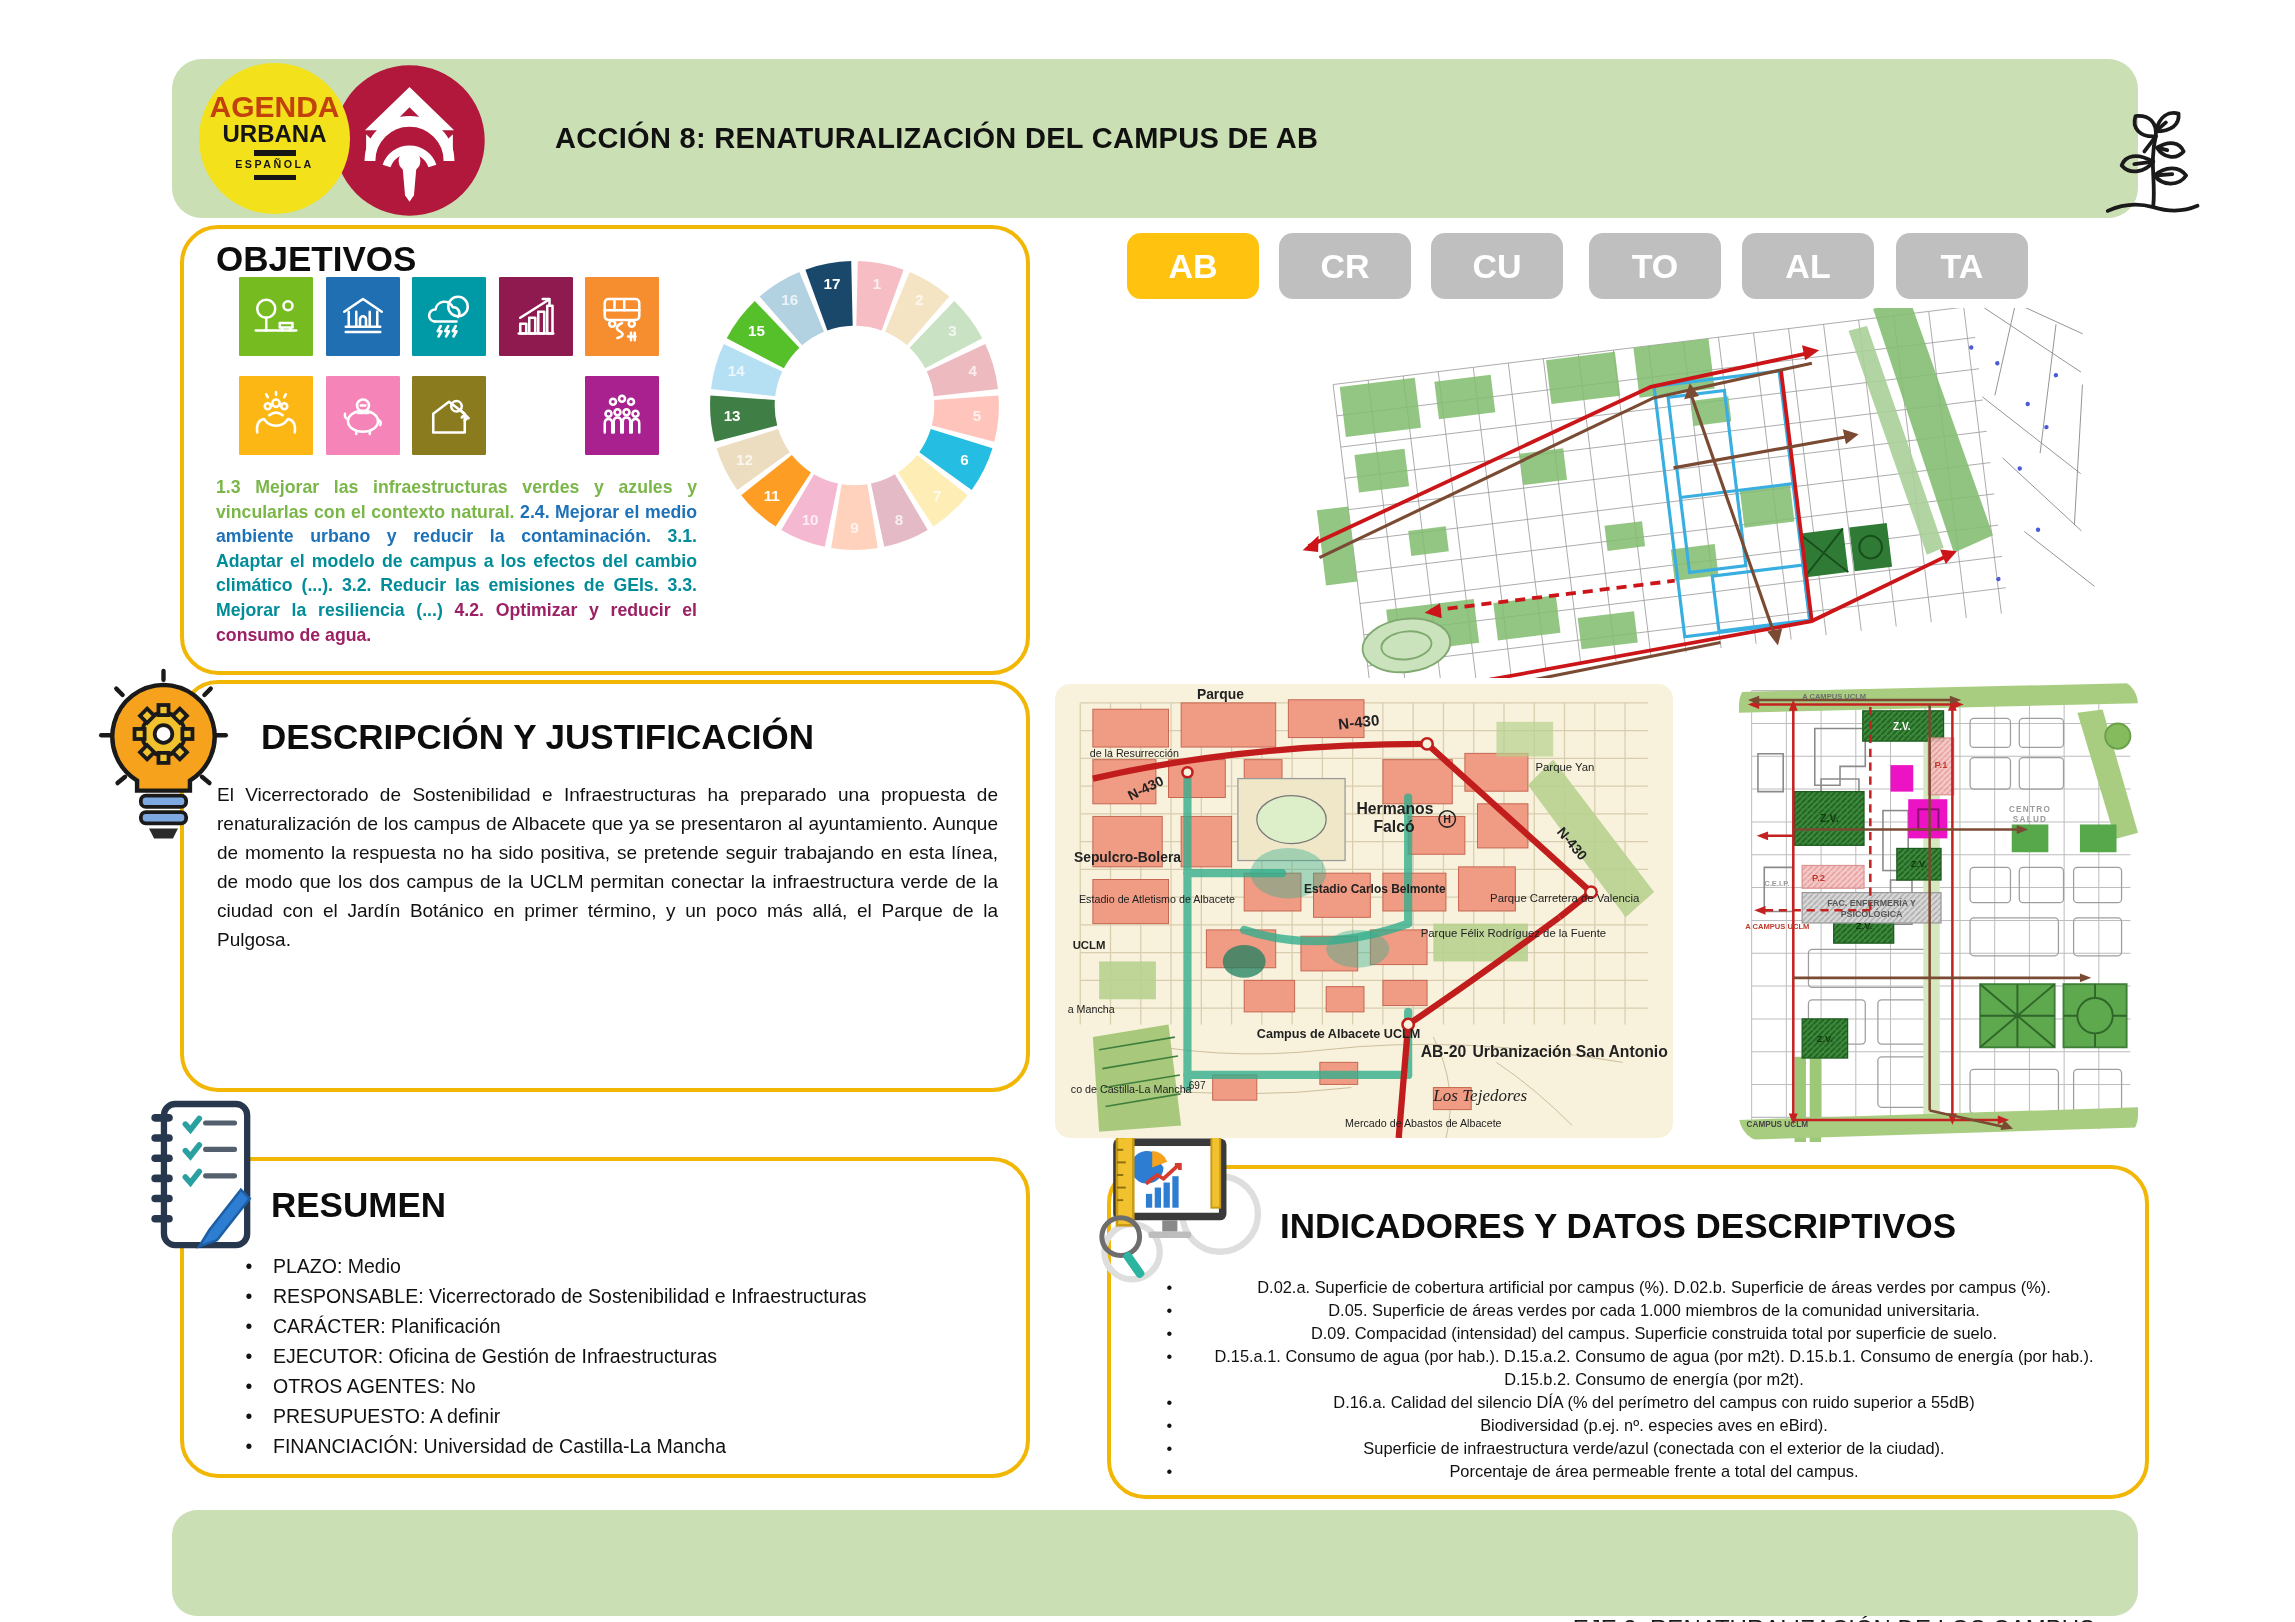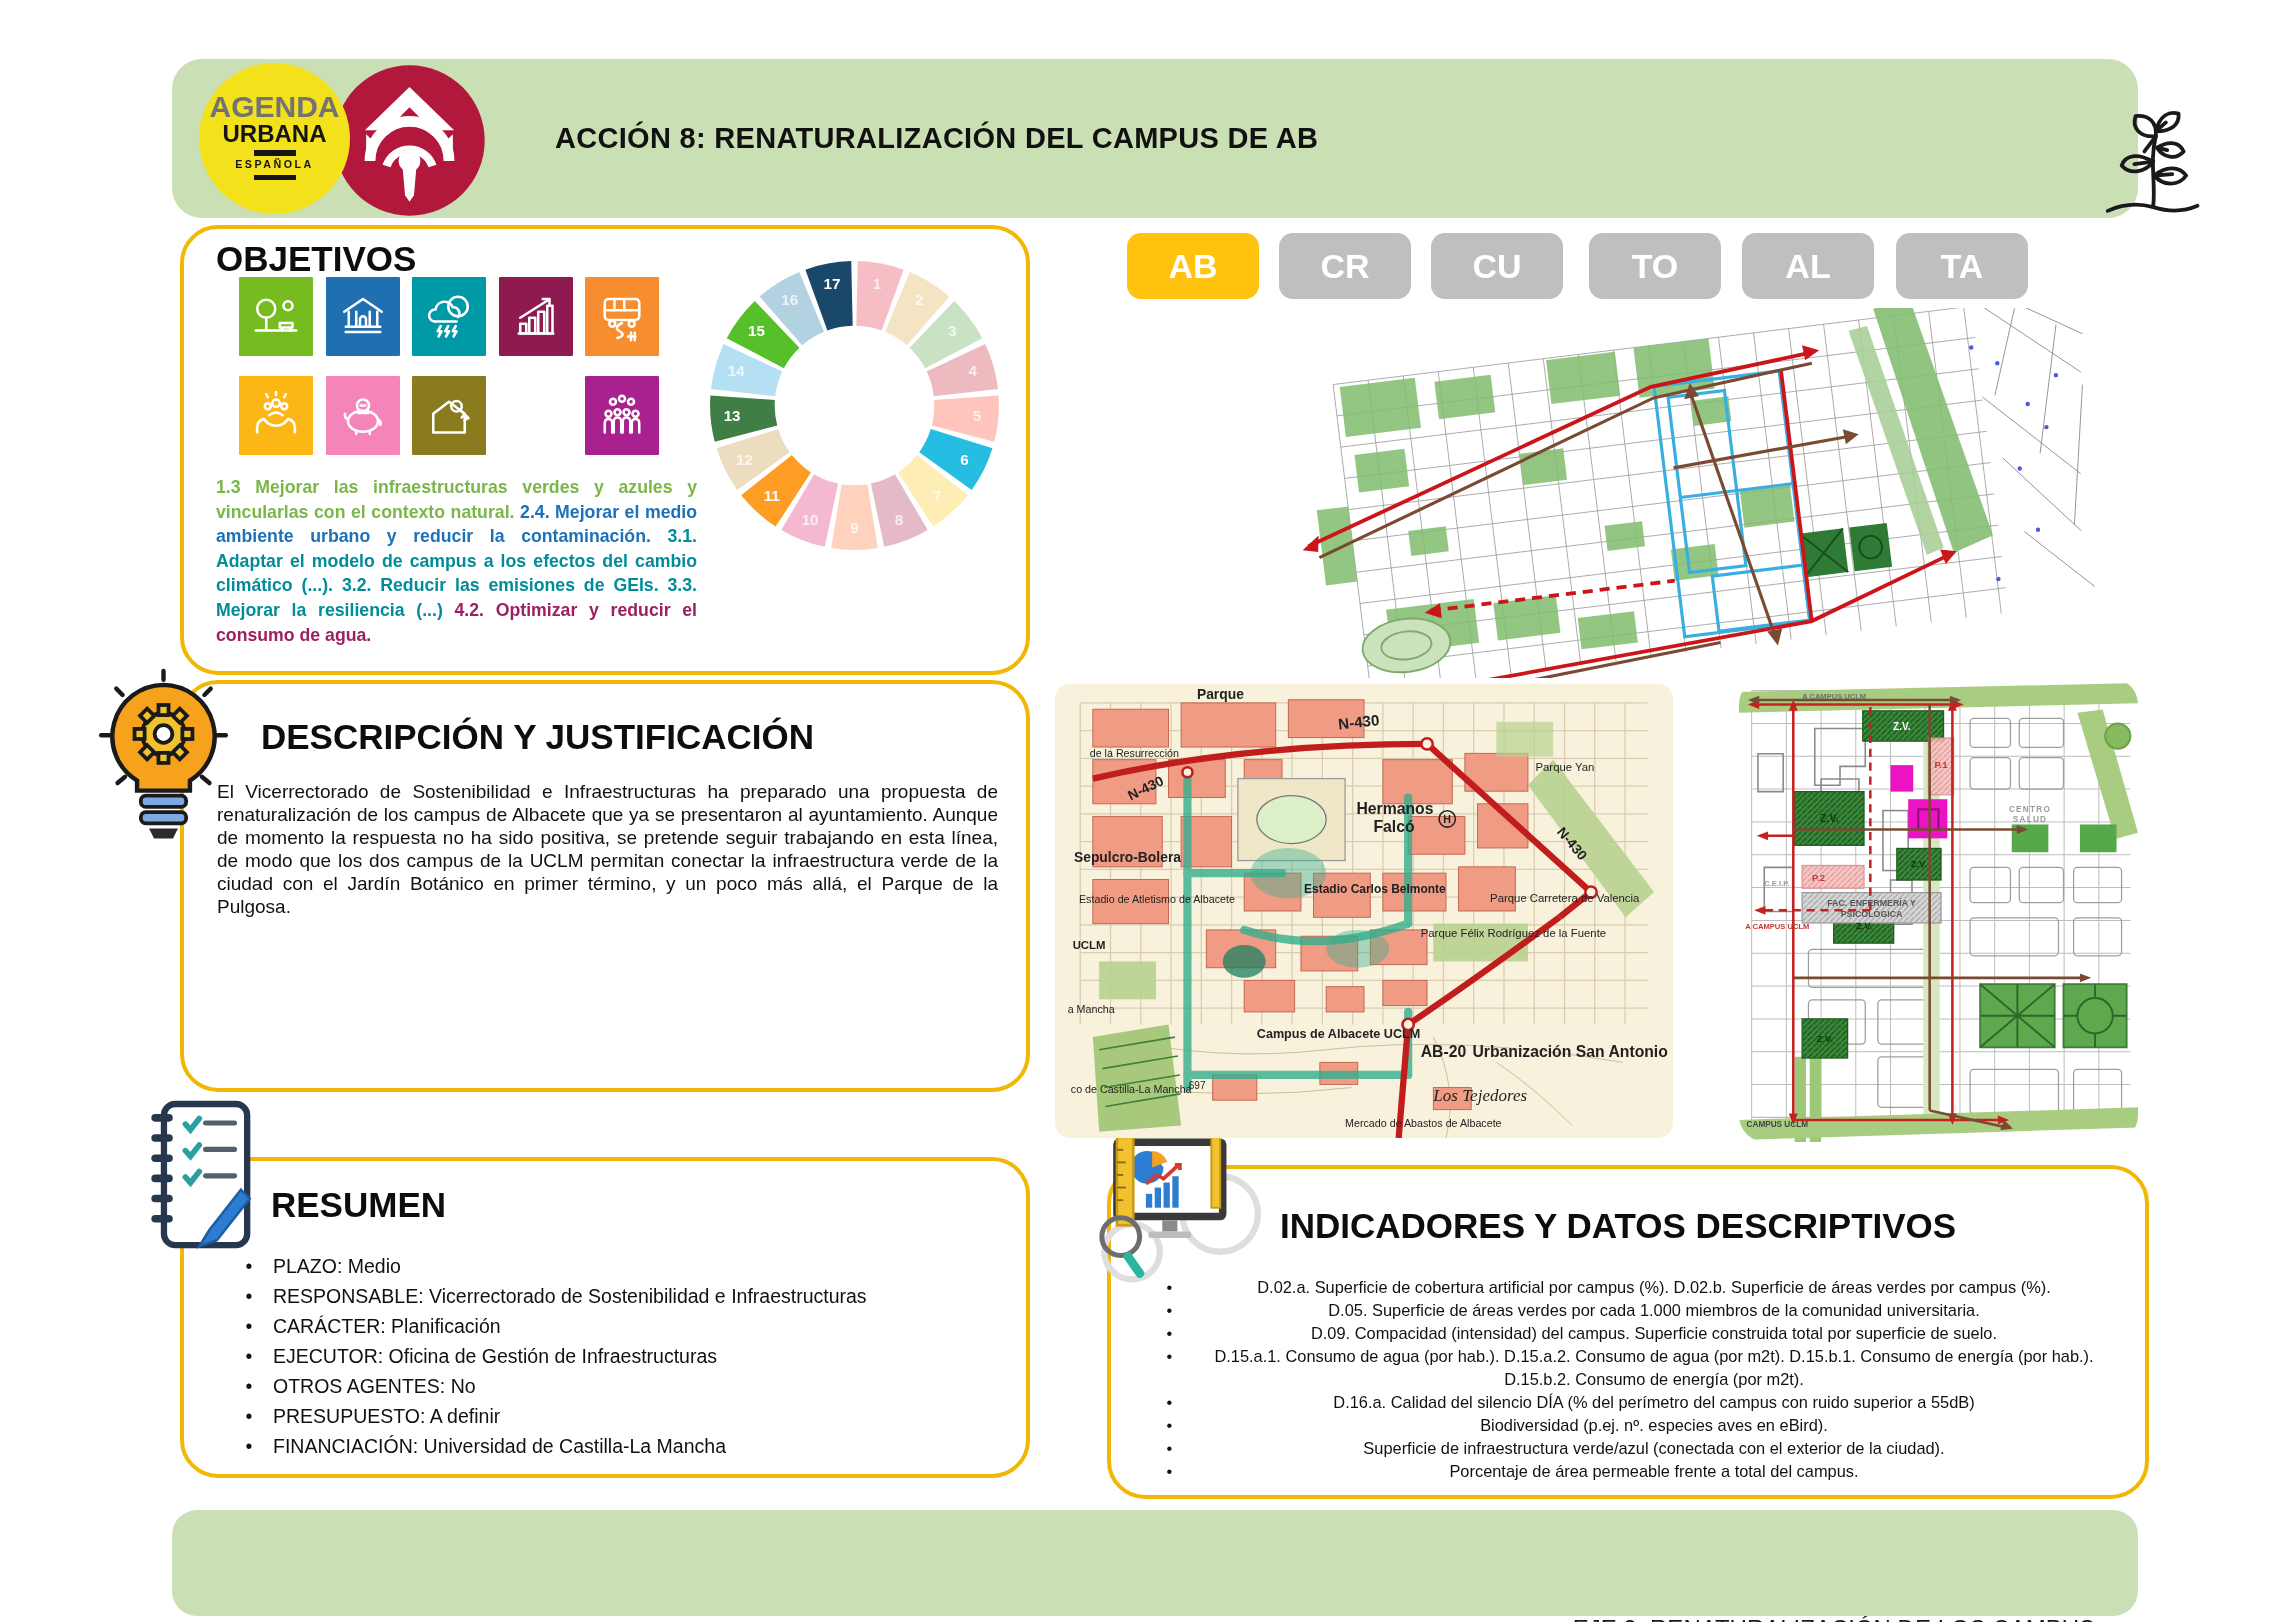--- a/index.html
+++ b/index.html
@@ -8,21 +8,21 @@
   .abs{position:absolute;}
   
   .band{position:absolute;background:#CBDFB5;border-radius:30px;}
   .header-title{position:absolute;left:555px;top:59px;height:159px;display:flex;align-items:center;
 (font)        font-size:29px;font-weight:bold;letter-spacing:0.3px;}
   .footer-label{position:absolute;left:172px;top:1576px;width:1923px;height:106px;display:flex;
         align-items:center;justify-content:flex-end;font-size:24px;color:#1a1a1a;}
   
   .logo-yellow{position:absolute;left:199px;top:63px;width:151px;height:151px;border-radius:50%;
         background:#F3E11C;display:flex;flex-direction:column;align-items:center;justify-content:center;z-index:4;}
-  .logo-yellow .l1{font-size:30px;font-weight:900;letter-spacing:0px;color:#737373;line-height:28px;}
+  .logo-yellow .l1{font-size:30px;font-weight:900;letter-spacing:0px;color:#c2410c;line-height:28px;}
   .logo-yellow .l2{font-size:24px;font-weight:900;color:#151515;line-height:25px;}
   .logo-yellow .bar{width:42px;height:5.7px;background:#151515;margin:3.8px 0;}
   .logo-yellow .l3{font-size:10.7px;font-weight:700;letter-spacing:2.5px;color:#151515;line-height:11.4px;}
   .logo-crimson{position:absolute;left:333px;top:64px;width:153px;height:153px;z-index:3;}
   
   .ybox{position:absolute;background:#fff;border:4.4px solid #F2B705;border-radius:38px;}
   .sec-title{font-size:35px;font-weight:900;color:#0d0d0d;letter-spacing:0px;}
   
   .tab{position:absolute;top:233px;width:132px;height:66px;border-radius:14px;background:#BFBFBF;
        color:#fff;font-size:34px;font-weight:700;display:flex;align-items:center;justify-content:center;}
@@ -33,21 +33,21 @@
   .tile{border-radius:1.3px;display:flex;align-items:center;justify-content:center;}
   .tile svg{width:54px;height:54px;stroke:#fff;fill:none;stroke-width:3.4;stroke-linecap:round;stroke-linejoin:round;}
   .obj-text{position:absolute;left:32px;top:246px;width:481px;font-size:17.7px;line-height:24.6px;
             font-weight:600;text-align:justify;}
   
   ul.dotlist{list-style:none;margin:0;padding:0;}
   ul.dotlist li{position:relative;padding-left:39px;}
   ul.dotlist li::before{content:"•";position:absolute;left:11.4px;}
   .resumen-list{font-size:19.5px;line-height:30px;}
   .ind-list{font-size:16.4px;line-height:23px;text-align:center;}
-  .para{font-size:19px;line-height:23px;text-align:justify;}
+  .para{font-size:19px;line-height:29px;text-align:justify;}
   .maprect{position:absolute;overflow:hidden;}
   svg text{font-family:"Liberation Sans",sans-serif;}
   .serifit{font-family:"Liberation Serif",serif;font-style:italic;}
 </style>
 </head>
 <body>
 
 <div class="page">
 
   <div class="band" style="left:172px;top:59px;width:1966px;height:159px;"></div>

